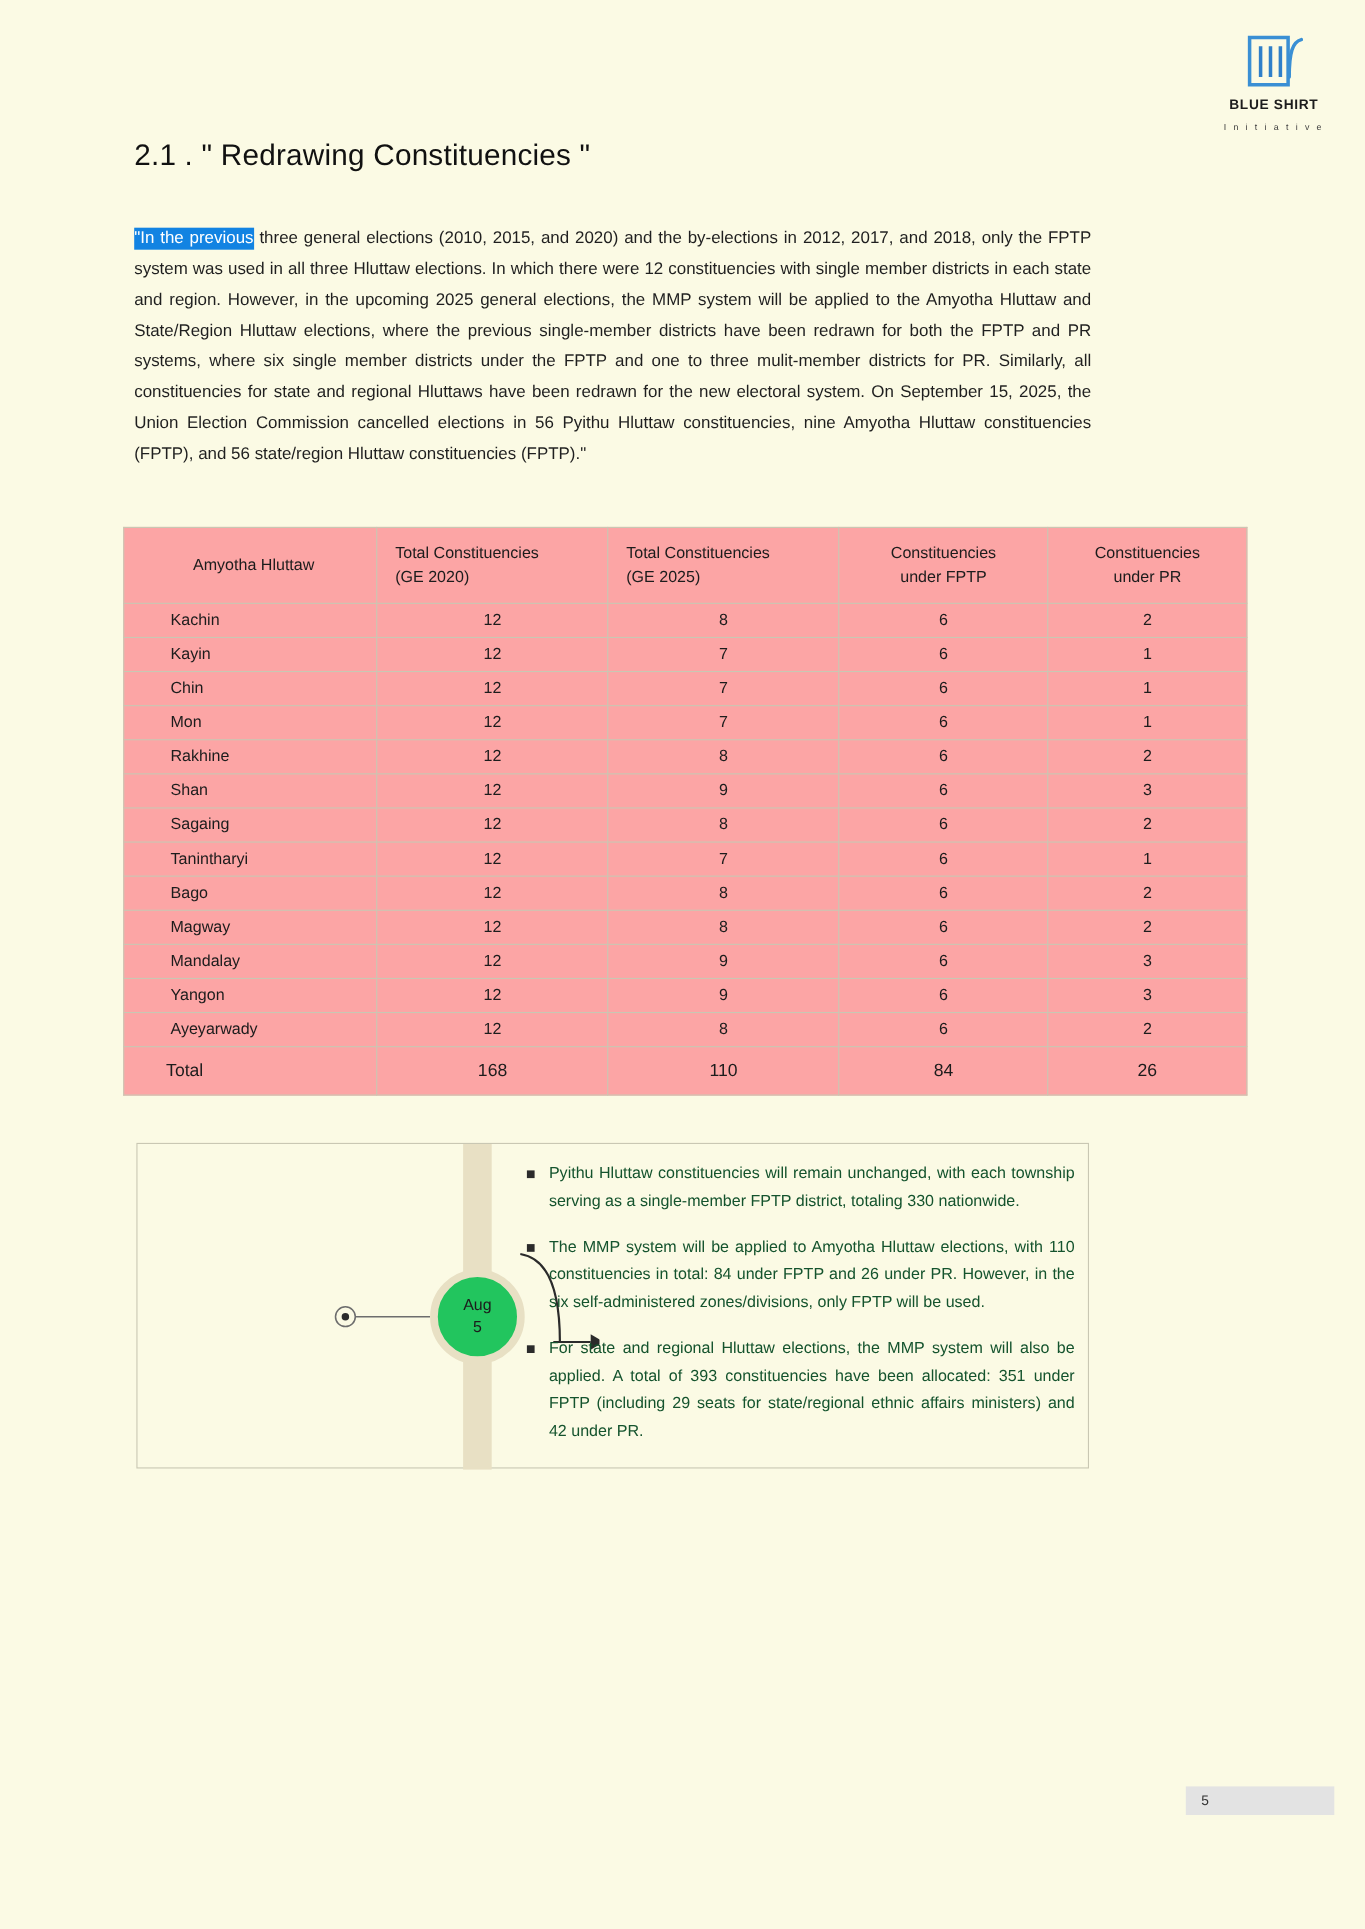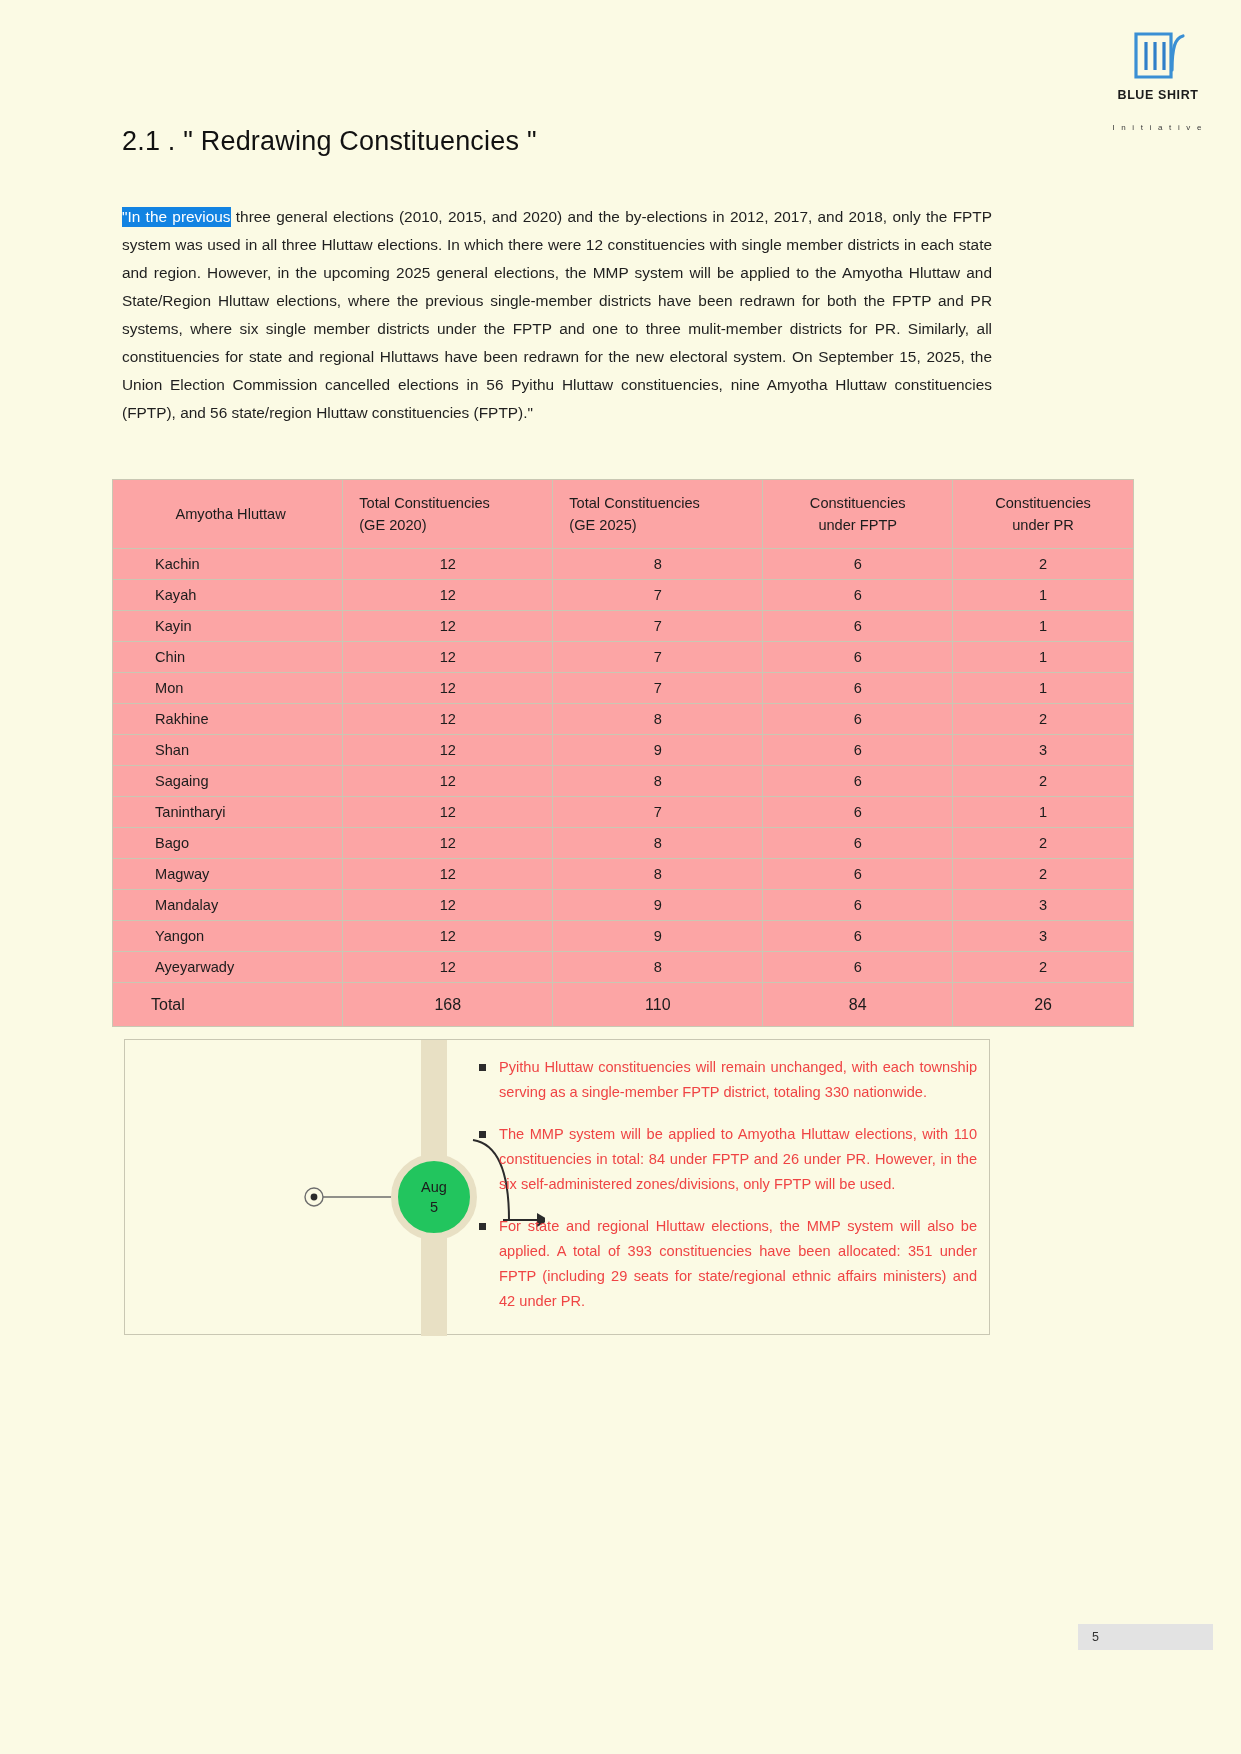--- a/index.html
+++ b/index.html
@@ -41,21 +41,21 @@
     font-size: 12.5px;
     font-weight: bold;
     letter-spacing: 0.6px;
     color: #1c1c1c;
     line-height: 1.1;
   }
   .logo-sub {
     font-size: 8px;
     letter-spacing: 2.2px;
     color: #3a3a3a;
-    margin-top: 20px;
+    margin-top: 8px;
   }
 
   
   .section-title {
     position: absolute;
     top: 126px;
     left: 122px;
     font-size: 27px;
     font-weight: 500;
     letter-spacing: 0.2px;
@@ -191,21 +191,21 @@
     height: 110px;
   }
   .bullets {
     position: absolute;
     left: 352px;
     top: 15px;
     width: 500px;
     font-size: 14.6px;
     line-height: 25px;
     text-align: justify;
-    color: #ef4444;
+    color: #14532d;
   }
   .bullets li {
     margin-bottom: 17px;
   }
   .bullets ul {
     margin: 0;
     padding-left: 18px;
     list-style: none;
   }
   .bullets li {
@@ -286,27 +286,20 @@
     </thead>
     <tbody id="table-body">
         <tr>
           <td class="region">Kachin</td>
           <td class="">12</td>
           <td class="">8</td>
           <td class="">6</td>
           <td class="">2</td>
         </tr>
         <tr>
-          <td class="region">Kayah</td>
-          <td class="">12</td>
-          <td class="">7</td>
-          <td class="">6</td>
-          <td class="">1</td>
-        </tr>
-        <tr>
           <td class="region">Kayin</td>
           <td class="">12</td>
           <td class="">7</td>
           <td class="">6</td>
           <td class="">1</td>
         </tr>
         <tr>
           <td class="region">Chin</td>
           <td class="">12</td>
           <td class="">7</td>

